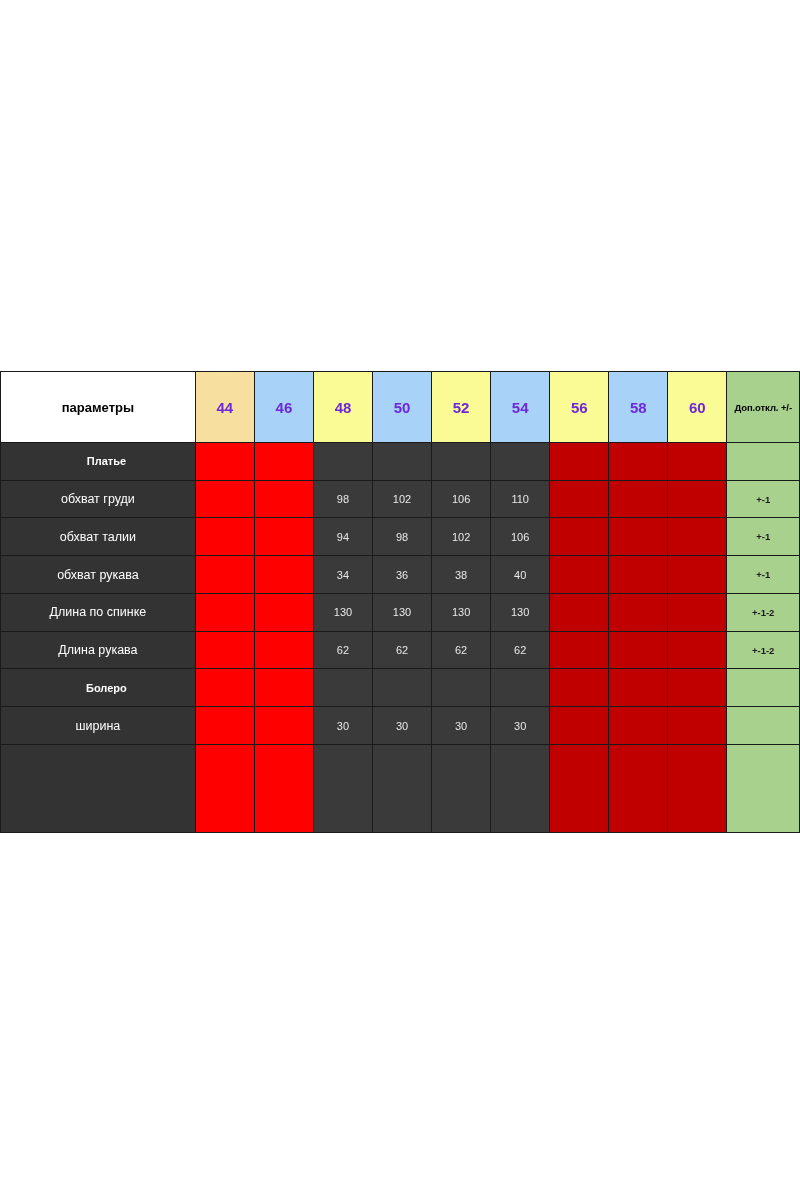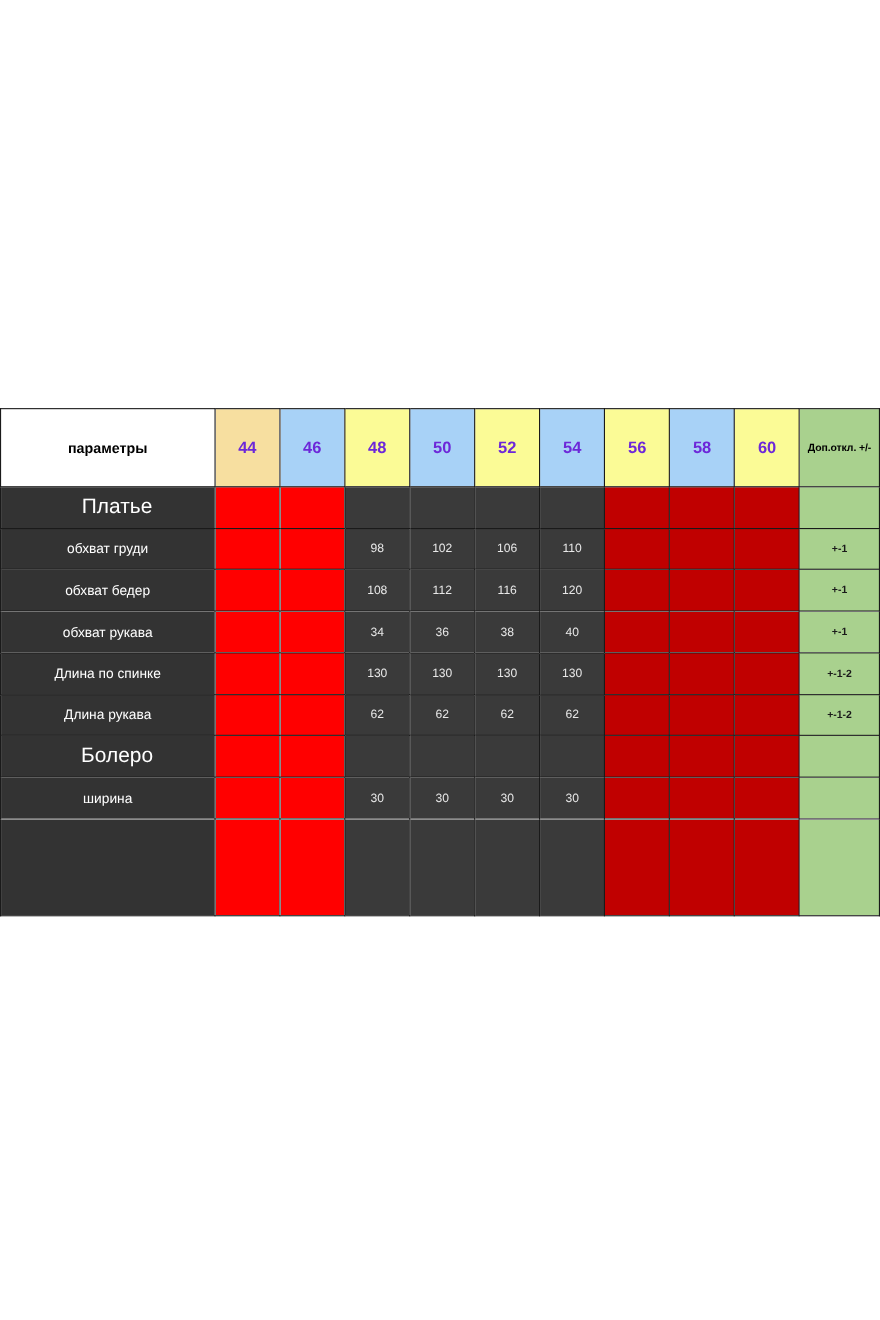--- a/index.html
+++ b/index.html
@@ -64,22 +64,22 @@
   
   tr.data-row{ height:30px; }
   td.label-cell{
     background:#333333;
     color:#ffffff;
     font-size:12.5px;
     text-align:center;
     border-left:1px solid #333333;
   }
   td.label-cell.section{
-    font-weight:normal;
-    font-size:19px;
+    font-weight:bold;
+    font-size:11px;
     padding-left:17px;
   }
   td.val{
     background:#3a3a3a;
     color:#e8e8e8;
     font-size:11px;
   }
   td.blocked-bright{ background:#ff0000; }
   td.blocked-dark  { background:#c00000; }
   td.tol{
@@ -147,34 +147,34 @@
         <td class="val">98</td>
         <td class="val">102</td>
         <td class="val">106</td>
         <td class="val">110</td>
         <td class="blocked-dark"></td>
         <td class="blocked-dark"></td>
         <td class="blocked-dark"></td>
         <td class="tol">+-1</td>
       </tr>
 
-
-      <tr class="data-row">
-        <td class="label-cell">обхват бедер</td>
-        <td class="blocked-bright"></td>
-        <td class="blocked-bright"></td>
-        <td class="val">108</td>
-        <td class="val">112</td>
-        <td class="val">116</td>
-        <td class="val">120</td>
+      <tr class="data-row">
+        <td class="label-cell">обхват талии</td>
+        <td class="blocked-bright"></td>
+        <td class="blocked-bright"></td>
+        <td class="val">94</td>
+        <td class="val">98</td>
+        <td class="val">102</td>
+        <td class="val">106</td>
         <td class="blocked-dark"></td>
         <td class="blocked-dark"></td>
         <td class="blocked-dark"></td>
         <td class="tol">+-1</td>
       </tr>
+
 
       <tr class="data-row">
         <td class="label-cell">обхват рукава</td>
         <td class="blocked-bright"></td>
         <td class="blocked-bright"></td>
         <td class="val">34</td>
         <td class="val">36</td>
         <td class="val">38</td>
         <td class="val">40</td>
         <td class="blocked-dark"></td>

